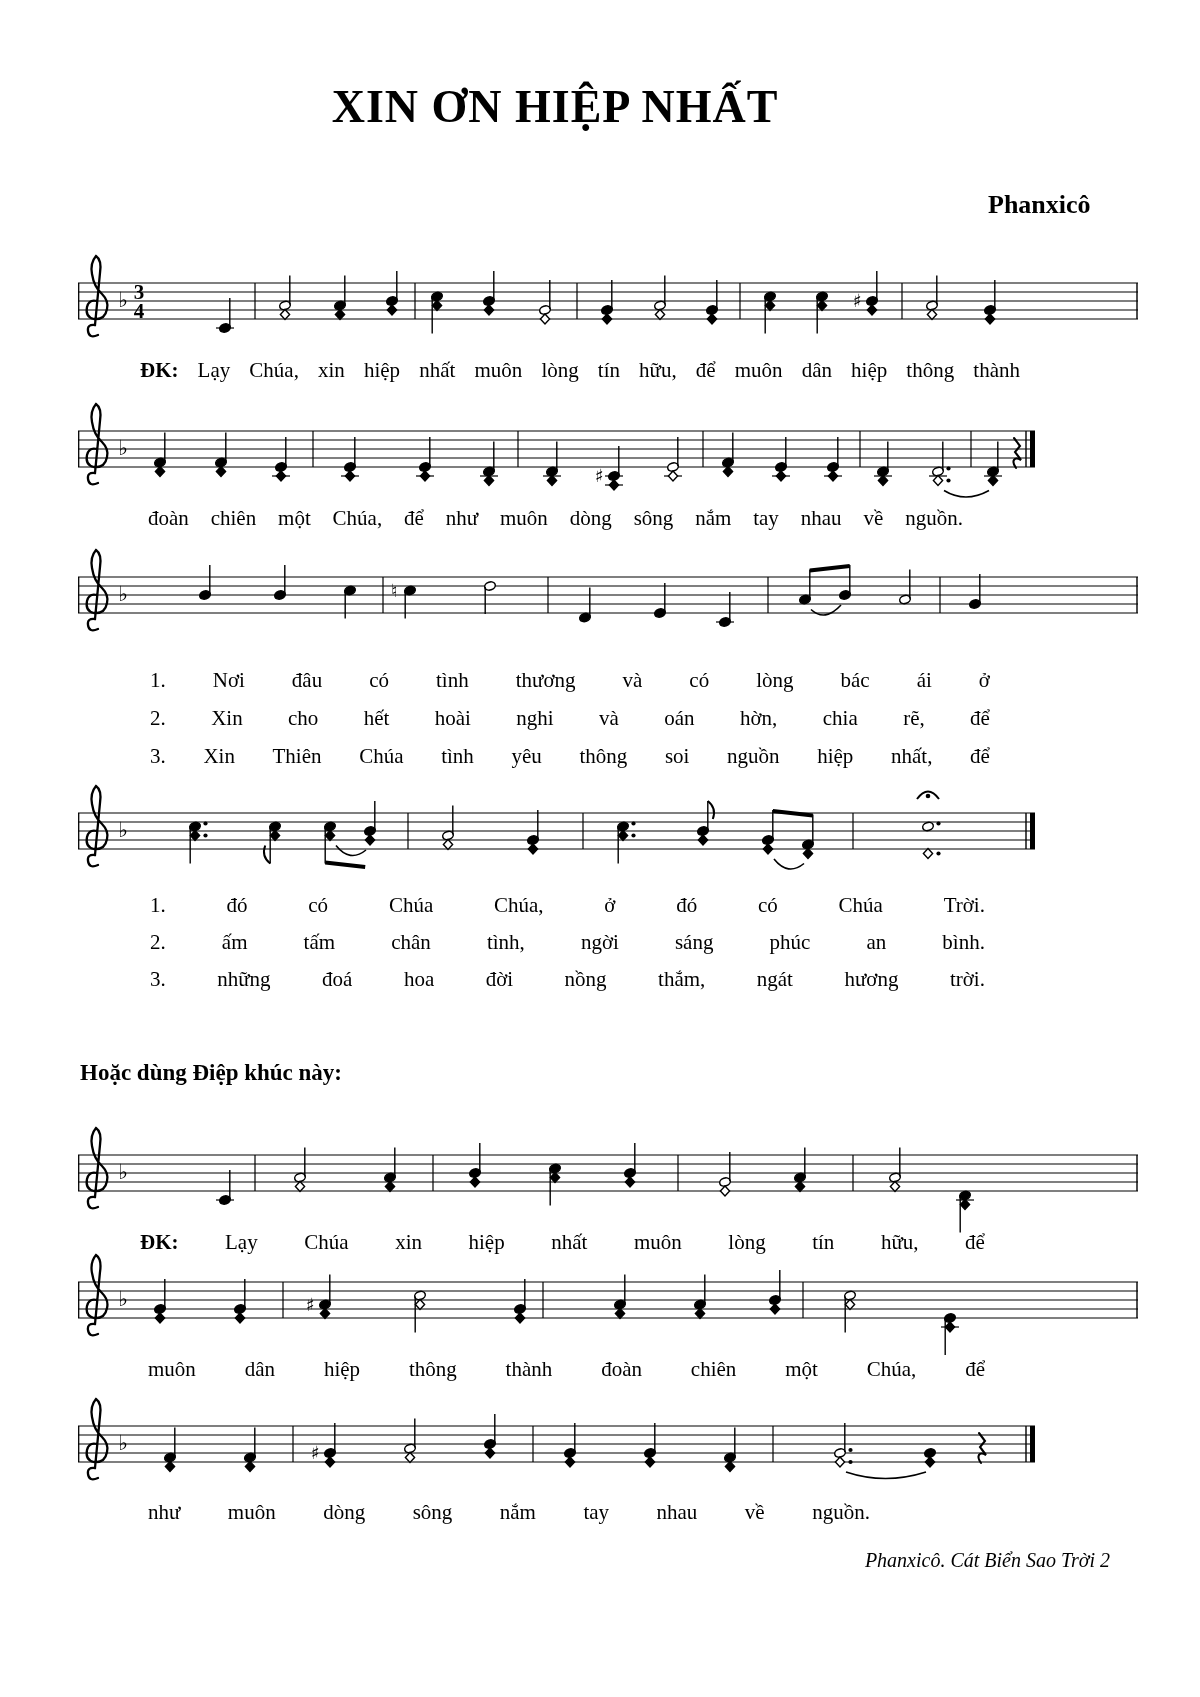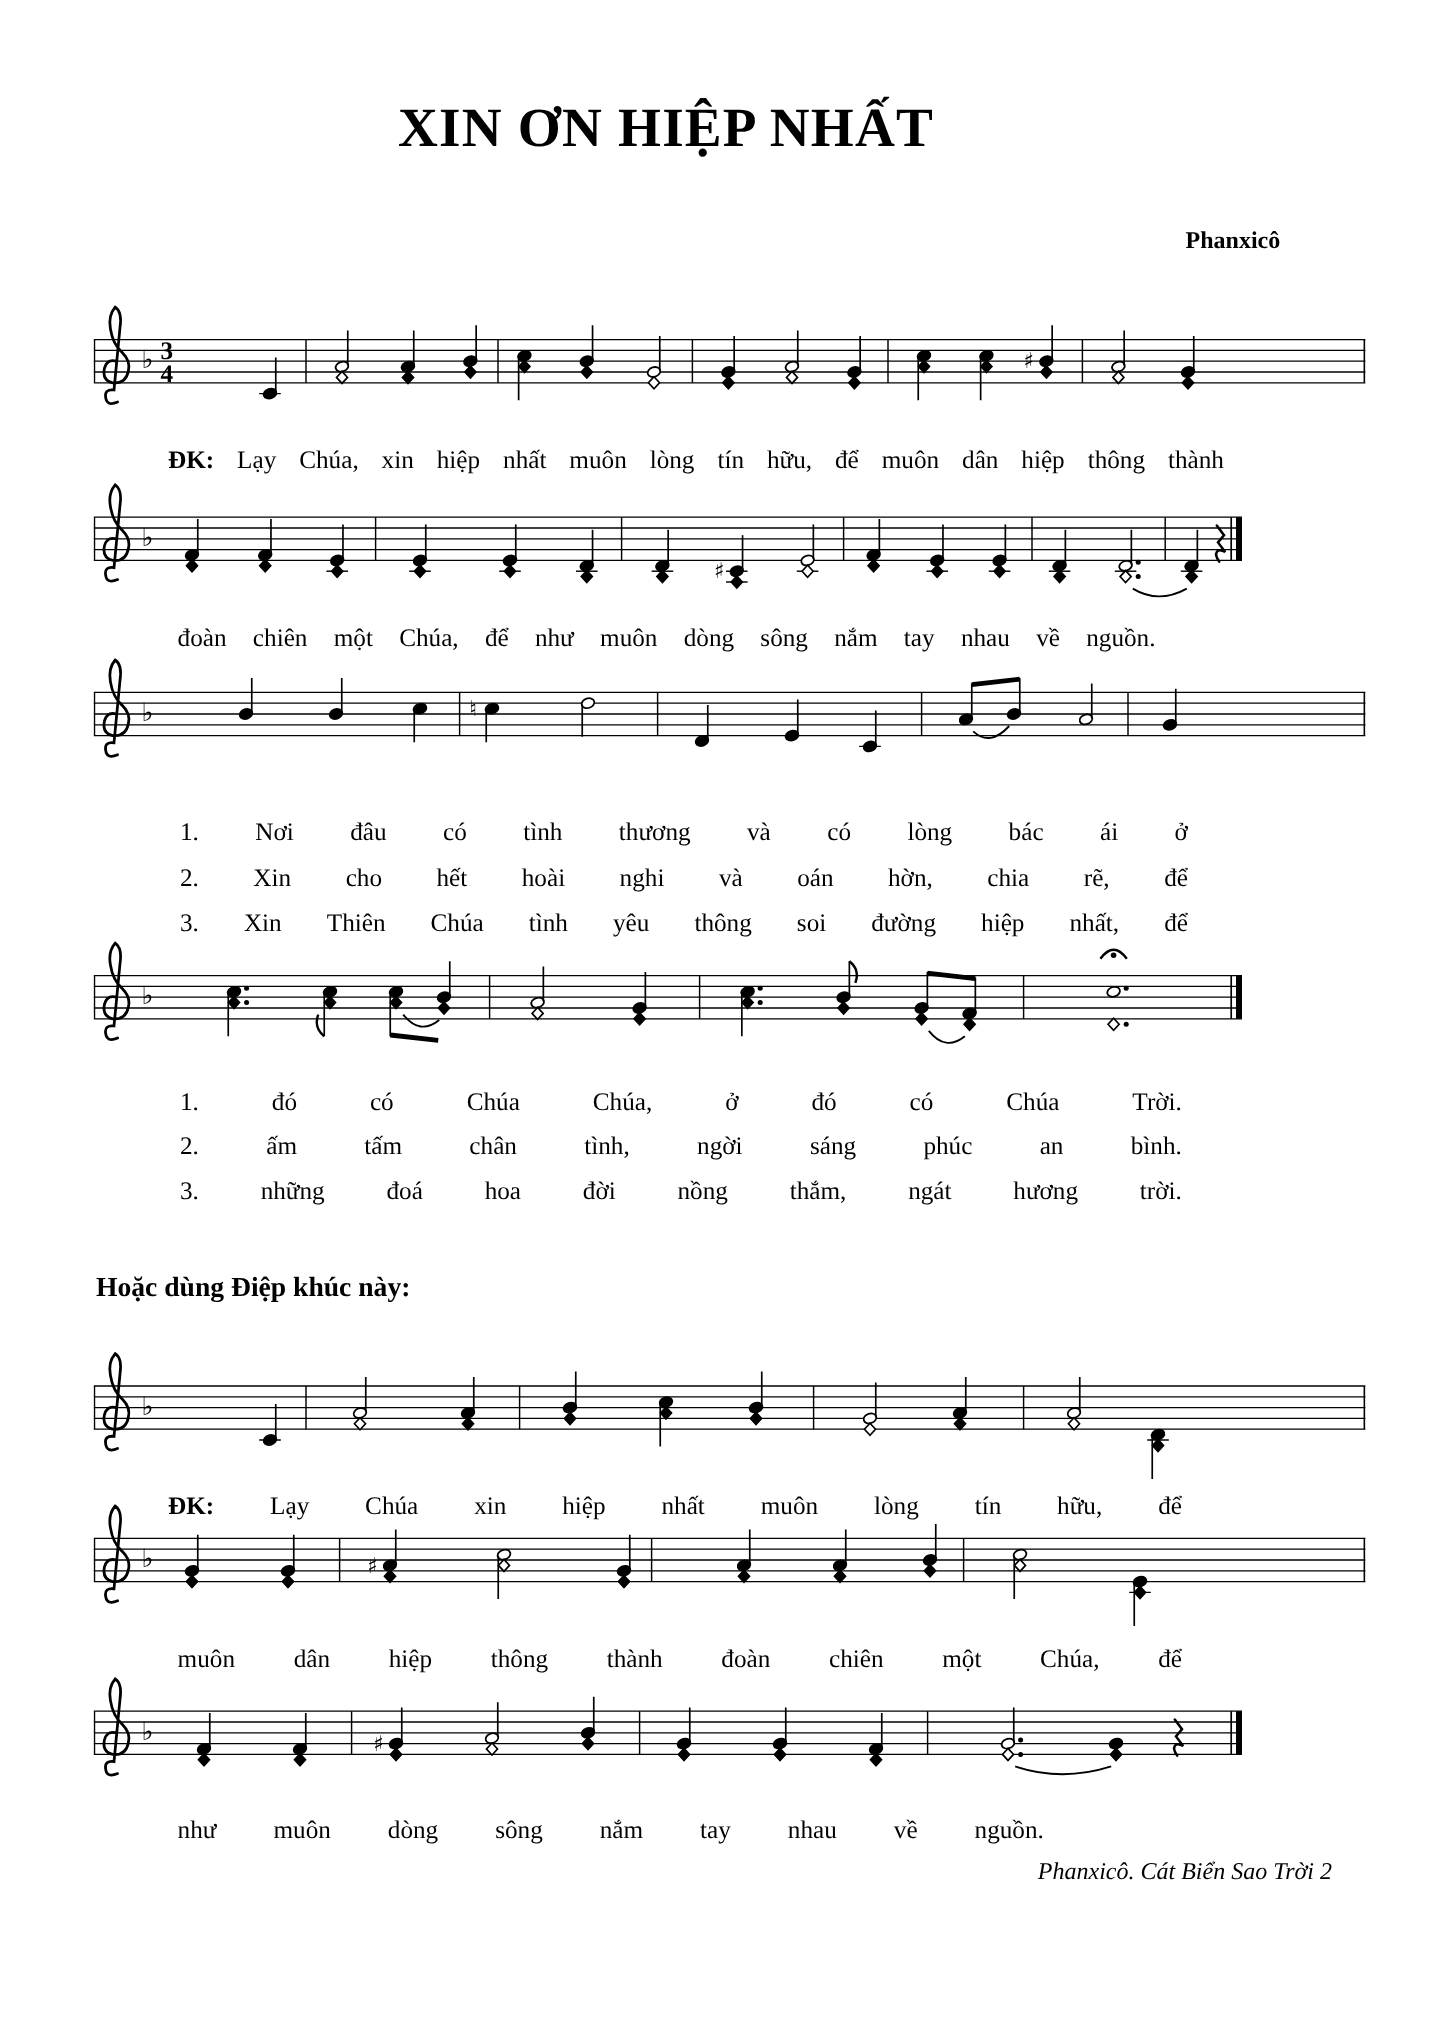--- a/index.html
+++ b/index.html
@@ -1,24 +1,24 @@
 <!DOCTYPE html>
 <html><head>
 <meta charset="utf-8">
 <style>
   html,body{margin:0;padding:0;background:#fff;}
   .page{position:relative;width:1148px;height:1697px;background:#ffffff;
         font-family:"Liberation Serif",serif;color:#000;overflow:hidden;}
   .center-band{position:absolute;left:0;width:1110px;text-align:center;}
   .title{top:80px;font-size:46px;font-weight:bold;letter-spacing:1px;}
   .subtitle{top:178px;font-size:23px;font-family:"DejaVu Serif",serif;}
-  .author{position:absolute;left:988px;top:190px;font-size:20px;font-weight:bold;}
+  .author{position:absolute;left:988px;top:190px;font-size:26px;font-weight:bold;}
   .heading{position:absolute;left:80px;top:1060px;font-size:23px;font-weight:bold;text-align:right;}
   .lyric{position:absolute;display:flex;justify-content:space-between;
-         font-size:21px;line-height:28px;white-space:nowrap;margin-top:13px;}
+         font-size:21px;line-height:28px;white-space:nowrap;}
   .lyric .w.bold{font-weight:bold;}
   .footer{position:absolute;left:0;width:1110px;text-align:right;
           font-style:italic;font-size:20px;}
   svg.staff{position:absolute;display:block;}
 </style>
 </head>
 <body>
 
 <div class="page">
 
@@ -278,21 +278,21 @@
     </div>
   <div class="lyric" style="left:150px;top:742px;width:840px">
       <span class="w">3.</span>
       <span class="w">Xin</span>
       <span class="w">Thiên</span>
       <span class="w">Chúa</span>
       <span class="w">tình</span>
       <span class="w">yêu</span>
       <span class="w">thông</span>
       <span class="w">soi</span>
-      <span class="w">đường</span>
+      <span class="w">nguồn</span>
       <span class="w">hiệp</span>
       <span class="w">nhất,</span>
       <span class="w">để</span>
     </div>
 
   <svg class="staff" style="left:78px;top:773px" width="957" height="124" viewBox="0 0 957 124">
       <line x1="0" y1="40" x2="957" y2="40" stroke="#000" stroke-width="1.1"></line>
       <line x1="0" y1="49" x2="957" y2="49" stroke="#000" stroke-width="1.1"></line>
       <line x1="0" y1="58" x2="957" y2="58" stroke="#000" stroke-width="1.1"></line>
       <line x1="0" y1="67" x2="957" y2="67" stroke="#000" stroke-width="1.1"></line>

